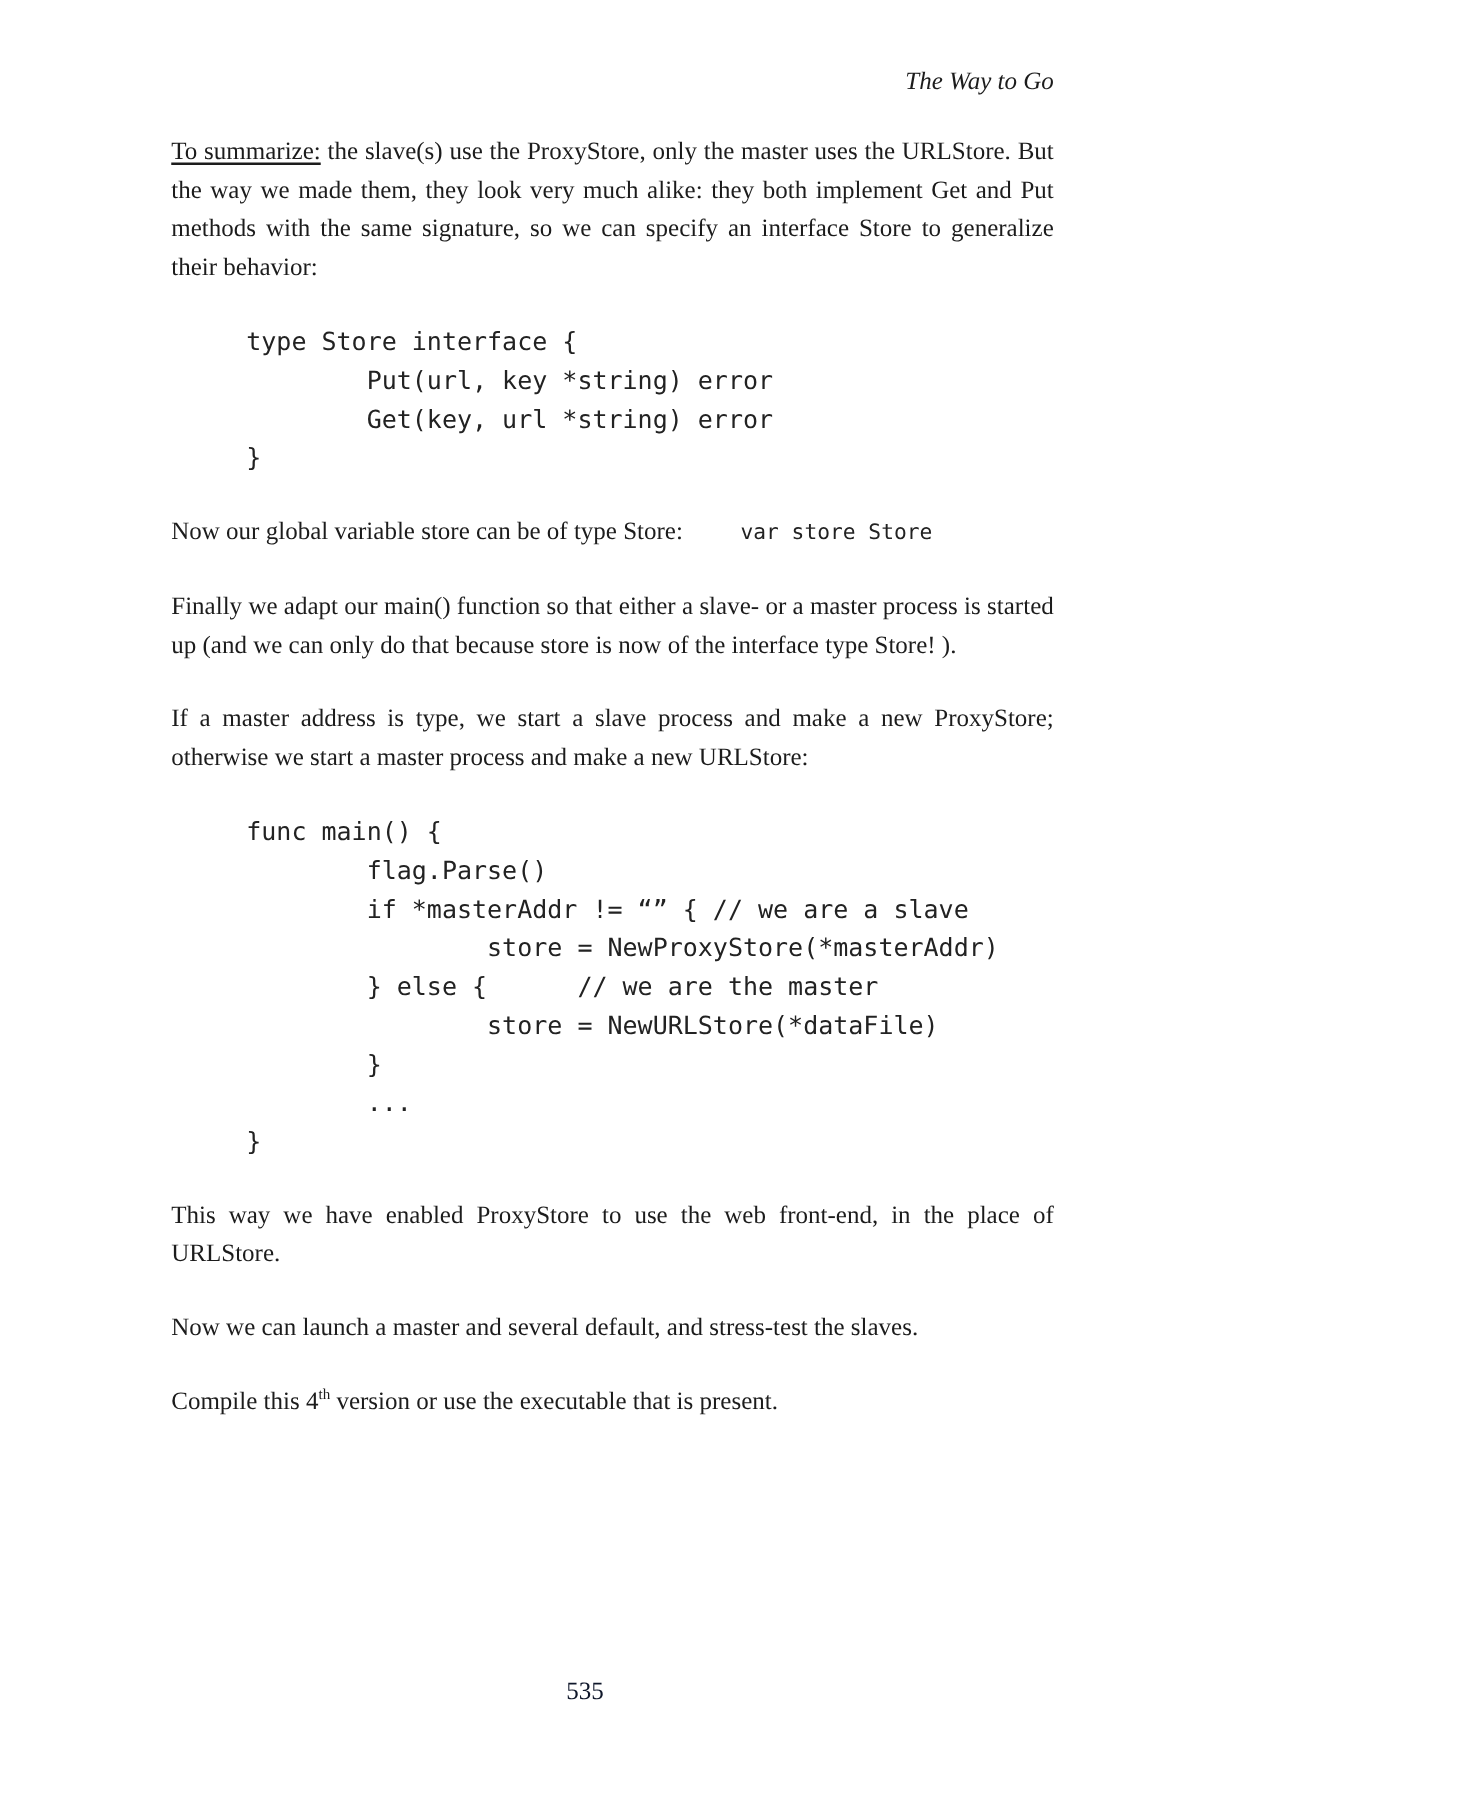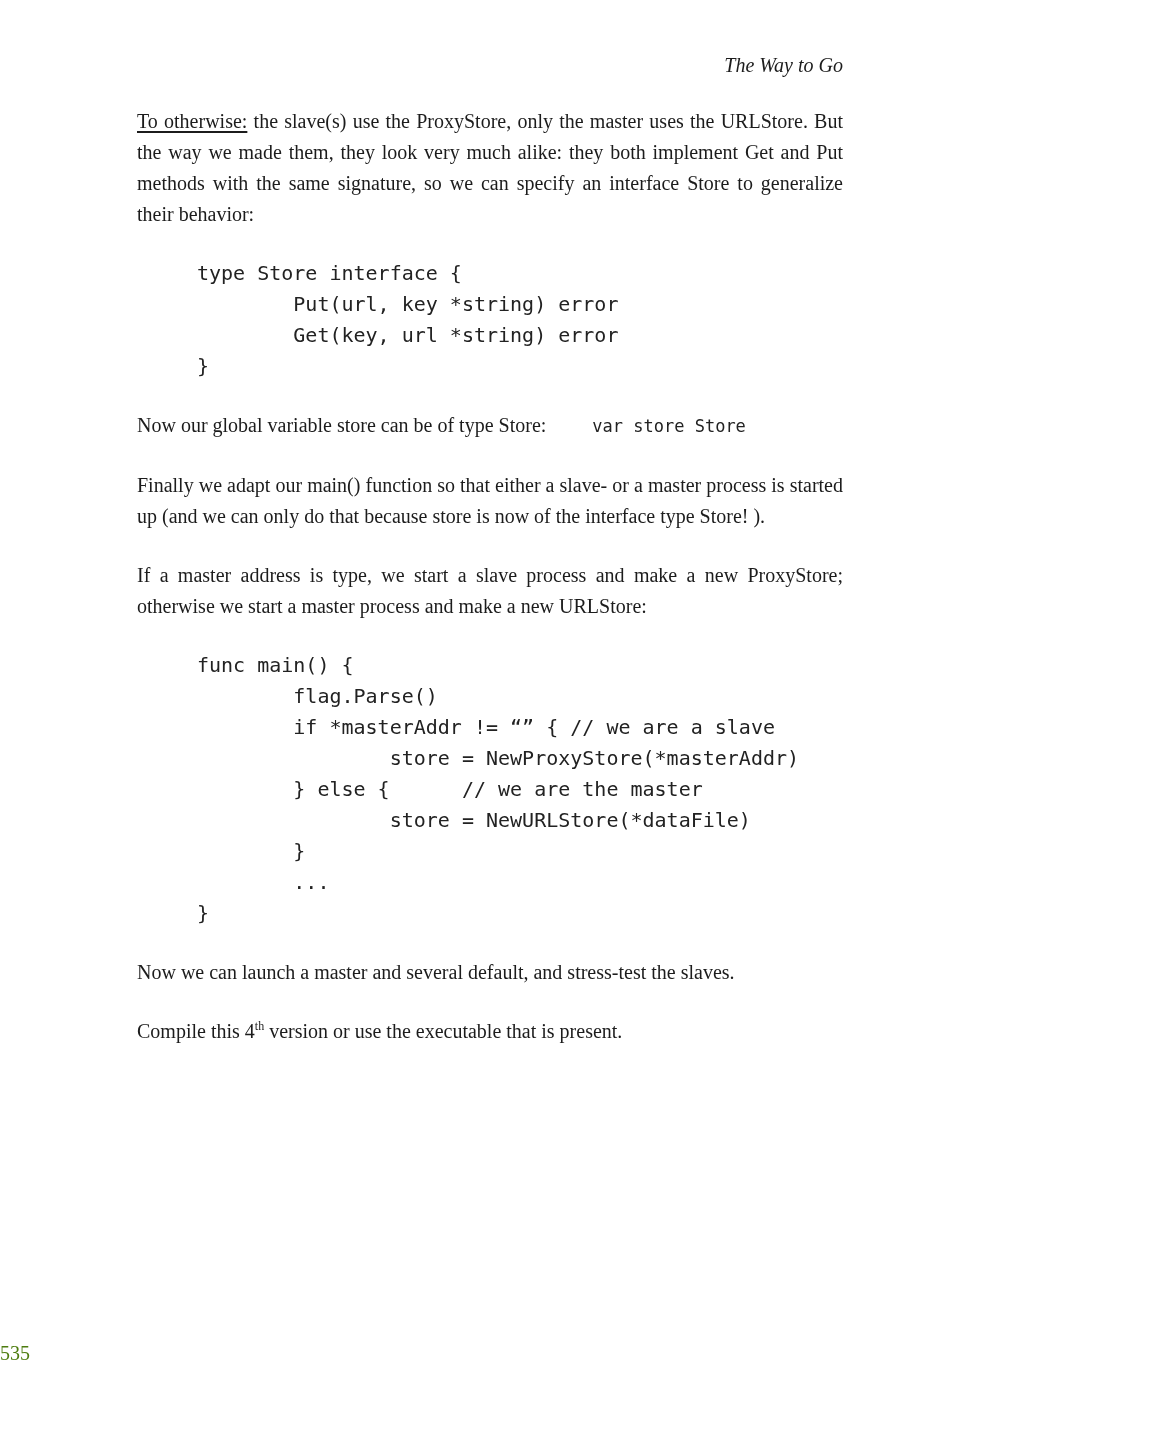--- a/index.html
+++ b/index.html
@@ -55,33 +55,33 @@
   sup.ordinal {
     font-size: 12px;
     vertical-align: super;
     line-height: 0;
   }
   .page-number {
     position: absolute;
     top: 1342px;
     left: 0;
     right: 0;
-    text-align: left;
+    text-align: center;
     font-size: 20px;
-    color: #4d7c0f;
+    color: #0f172a;
   }
 </style>
 </head>
 <body>
 
 <div class="page">
 
   <div class="running-header">The Way to Go</div>
 
-  <p class="body"><span class="u">To otherwise:</span><span> the slave(s) use the ProxyStore, only the master uses the URLStore. But the way we made them, they look very much alike: they both implement Get and Put methods with the same signature, so we can specify an interface Store to generalize their behavior:</span></p>
+  <p class="body"><span class="u">To summarize:</span><span> the slave(s) use the ProxyStore, only the master uses the URLStore. But the way we made them, they look very much alike: they both implement Get and Put methods with the same signature, so we can specify an interface Store to generalize their behavior:</span></p>
 
   <pre class="code">type Store interface {
         Put(url, key *string) error
         Get(key, url *string) error
 }</pre>
 
   <p class="body"><span>Now our global variable store can be of type Store:</span><code class="inline lead-gap">var store Store</code></p>
 
   <p class="body">Finally we adapt our main() function so that either a slave- or a master process is started up (and we can only do that because store is now of the interface type Store! ).</p>
 
@@ -92,20 +92,21 @@
   <pre class="code">func main() {
         flag.Parse()
         if *masterAddr != “” { // we are a slave
                 store = NewProxyStore(*masterAddr)
         } else {      // we are the master
                 store = NewURLStore(*dataFile)
         }
         ...
 }</pre>
 
+  <p class="body">This way we have enabled ProxyStore to use the web front-end, in the place of URLStore.</p>
 
 
   <p class="body">Now we can launch a master and several default, and stress-test the slaves.</p>
 
   <p class="body"><span>Compile this 4</span><sup class="ordinal">th</sup><span> version or use the executable that is present.</span></p>
 
   <div class="page-number">535</div>
 
 </div>
 

